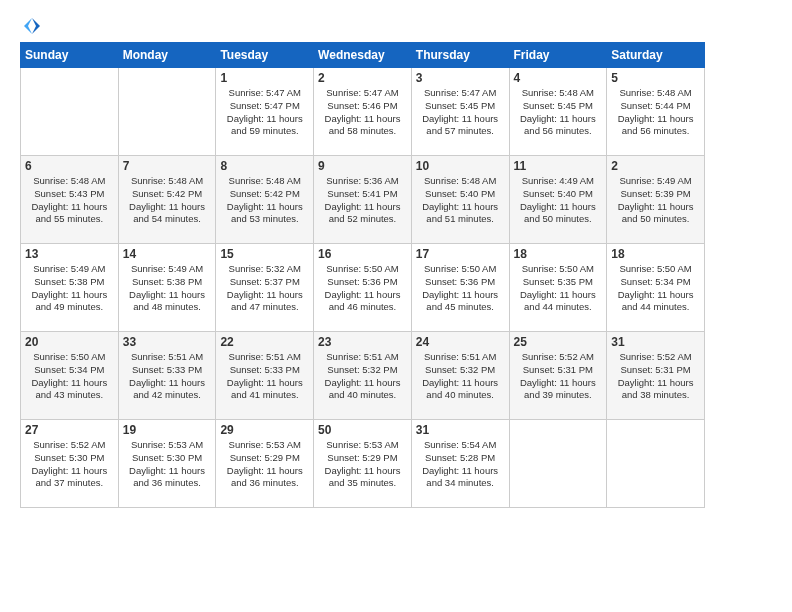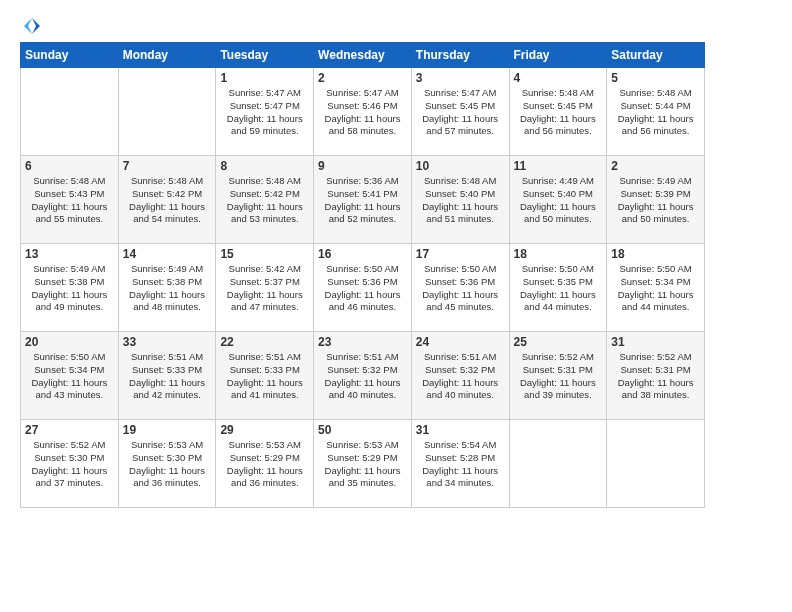--- a/index.html
+++ b/index.html
@@ -243,21 +243,21 @@
           </td>
           <td>
             <div class="day-num">14</div>
             <div class="day-info">Sunrise: 5:49 AM
 Sunset: 5:38 PM
 Daylight: 11 hours
 and 48 minutes.</div>
           </td>
           <td>
             <div class="day-num">15</div>
-            <div class="day-info">Sunrise: 5:42 AM
+            <div class="day-info">Sunrise: 5:32 AM
 Sunset: 5:37 PM
 Daylight: 11 hours
 and 47 minutes.</div>
           </td>
           <td>
             <div class="day-num">16</div>
             <div class="day-info">Sunrise: 5:50 AM
 Sunset: 5:36 PM
 Daylight: 11 hours
 and 46 minutes.</div>

